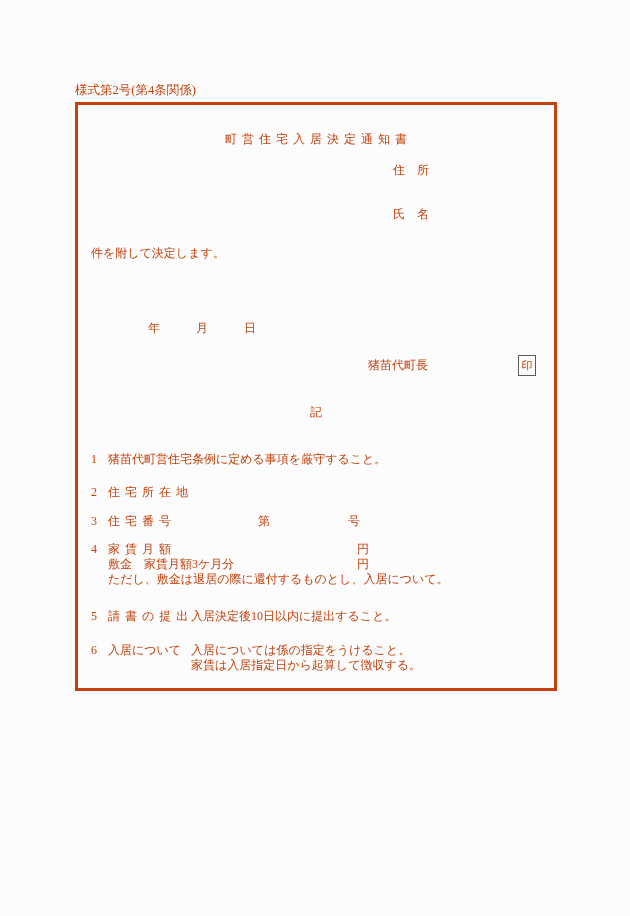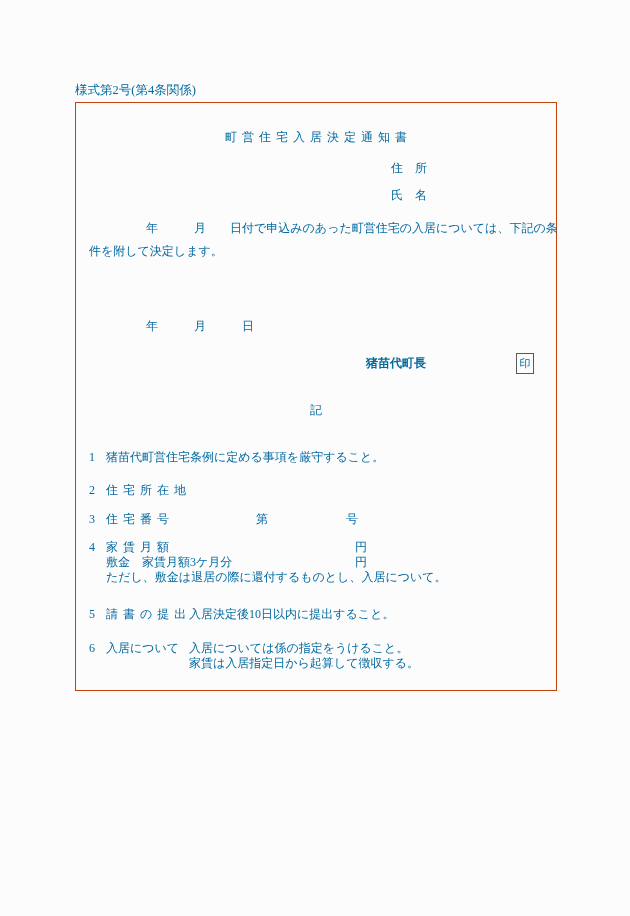--- a/index.html
+++ b/index.html
@@ -5,38 +5,38 @@
   * { margin: 0; padding: 0; box-sizing: border-box; }
   html, body {
     background: #ffffff;
   }
   .page {
     position: relative;
     width: 630px;
     height: 916px;
     background: #fcfcfc;
     font-family: "Liberation Serif", "DejaVu Serif", serif;
-    color: #0369a1;
+    color: #c2410c;
     font-size: 12px;
     line-height: 14px;
     overflow: hidden;
   }
   .form-label {
     position: absolute;
     left: 75px;
     top: 83px;
     font-size: 12.5px;
   }
   .doc-box {
     position: absolute;
     left: 75px;
     top: 102px;
     width: 482px;
     height: 589px;
-    border: 1px solid #c2410c;
+    border: 3px solid #c2410c;
     background: #fcfcfc;
   }
   .abs { position: absolute; white-space: pre; }
   .doc-title {
     position: absolute;
     left: 0; right: 0;
     top: 27px;
     text-align: center;
     word-spacing: 2px;
     white-space: pre;
@@ -74,29 +74,28 @@
 <div class="page">
 
   <div class="form-label">様式第2号(第4条関係)</div>
 
   <div class="doc-box">
 
     <div class="doc-title">町 営 住 宅 入 居 決 定 通 知 書</div>
 
     <div class="abs" style="left:315px; top:58px;">住　所</div>
 
-    <div class="abs" style="left:315px; top:86px;font-family:Liberation Mono, monospace;">氏　名</div>
+    <div class="abs" style="left:315px; top:102px;">氏　名</div>
 
-    <div class="abs" style="left:70px; top:118px;">年　　　月　　日付で申込みのあった町営住宅の入居については、下記の条</div>
 
     <div class="abs" style="left:13px; top:141px;">件を附して決定します。</div>
 
     <div class="abs" style="left:70px; top:196px;margin-top:20px;">年　　　月　　　日</div>
 
-    <div class="abs" style="left:290px; top:253px;font-weight:bold;">猪苗代町長</div>
+    <div class="abs" style="left:290px; top:253px;">猪苗代町長</div>
 
     <div class="seal-box">
       <span>印</span>
     </div>
 
     <div class="center-line" style="top:300px;">記</div>
 
     <div class="row" style="top:347px;">
       <span class="no">1</span>
       <span class="label">猪苗代町営住宅条例に定める事項を厳守すること。</span>

